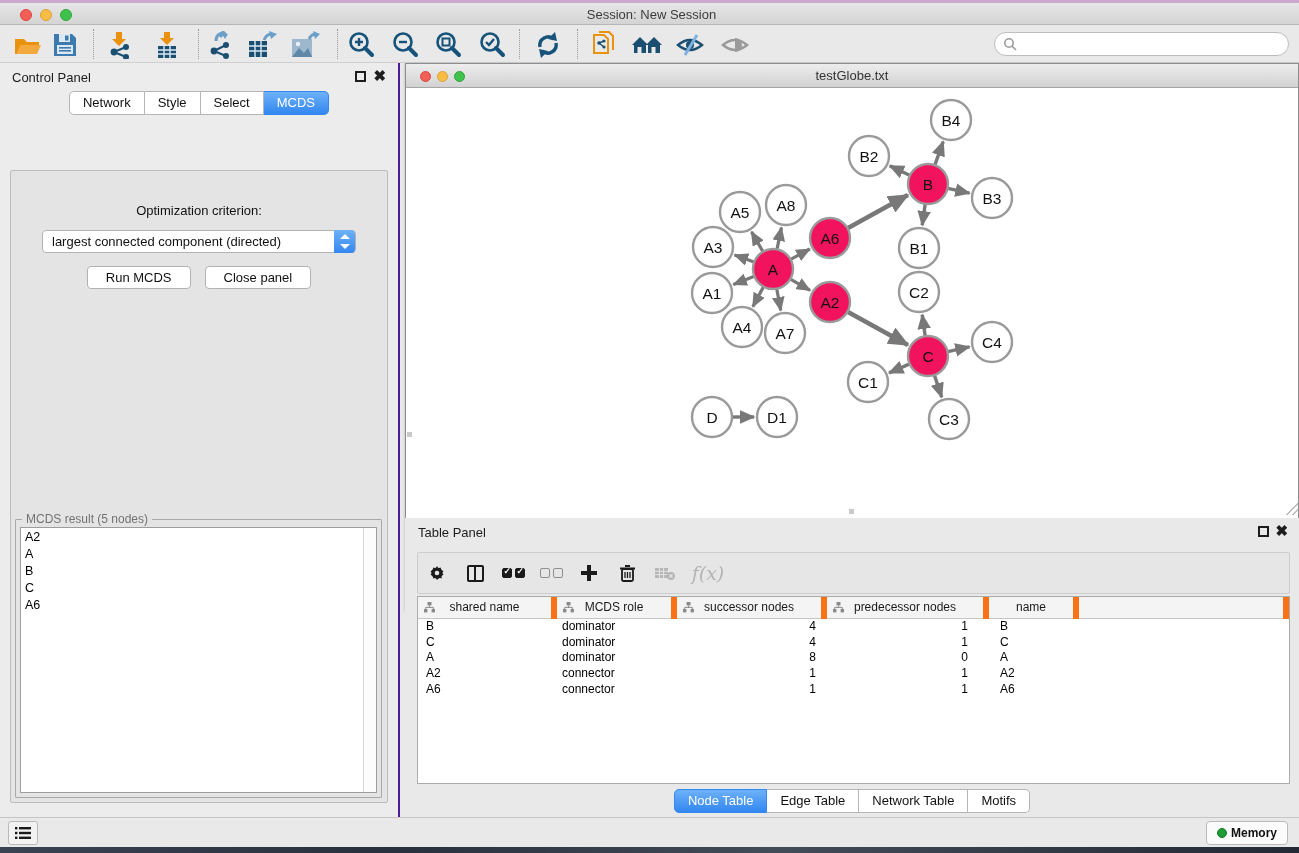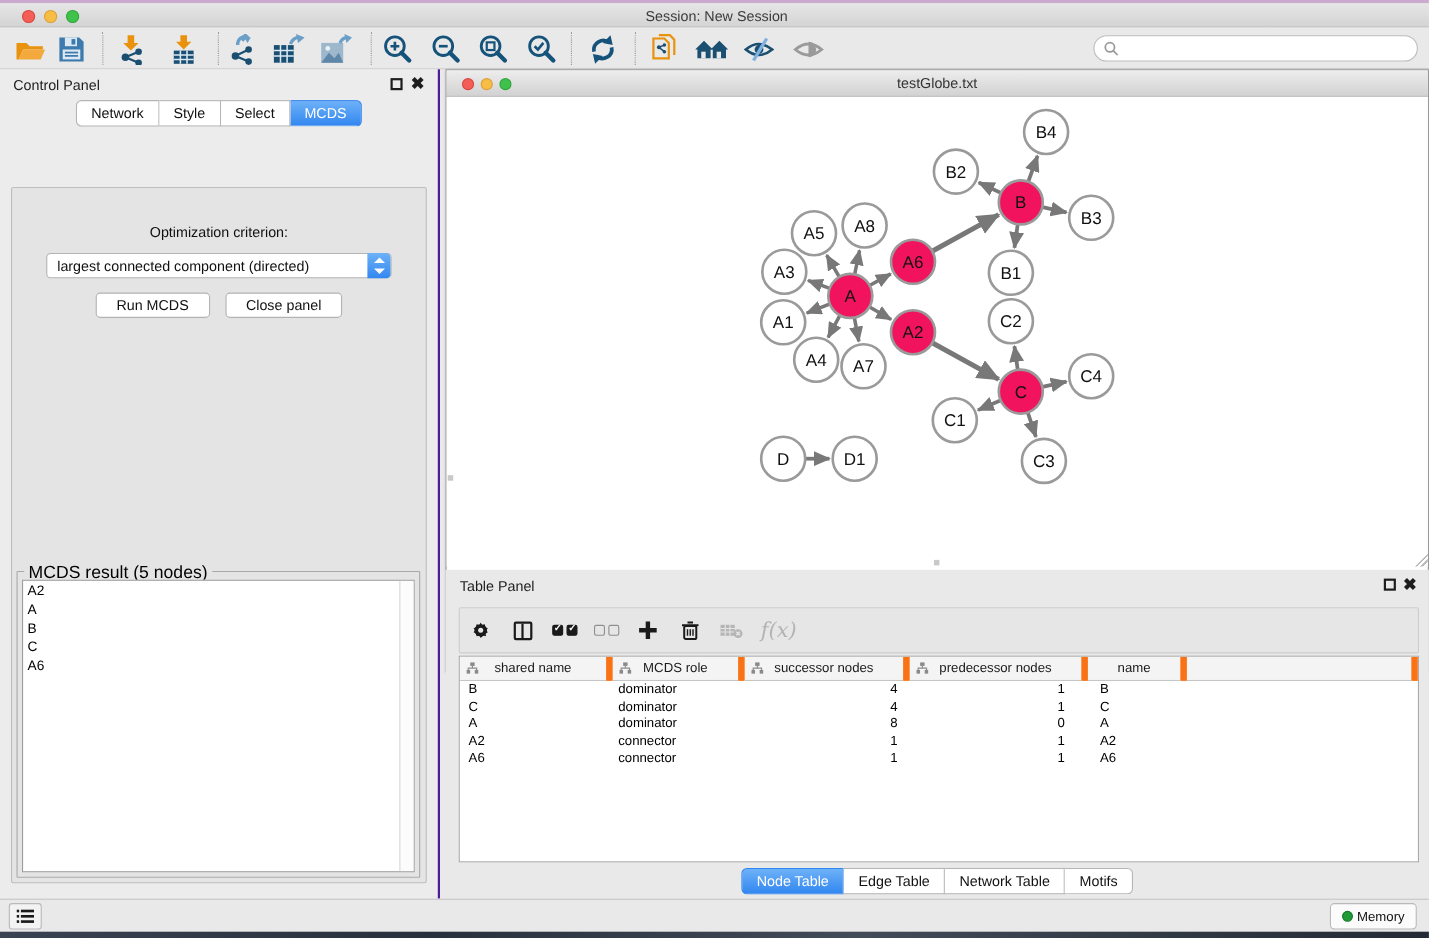--- a/index.html
+++ b/index.html
@@ -51,21 +51,21 @@
   .stepper .up, .stepper .dn { position:absolute; left:5.5px; width:0; height:0;
     border-left:5px solid transparent; border-right:5px solid transparent; }
   .stepper .up { top:4px; border-bottom:5px solid #fff; }
   .stepper .dn { bottom:4px; border-top:5px solid #fff; }
   .btn-row { display:flex; justify-content:center; gap:14px; margin-top:13px; }
   .pushbtn { background:#fff; border:1px solid #b3b3b3; border-radius:4px; height:23px;
     padding:0 18px; font-size:13px; color:#111; line-height:21px; }
 
   .mcds-field { position:absolute; left:4px; right:5px; top:348px; bottom:4px;
     border:1px solid #a9a9a9; border-radius:1px; background:#e4e4e4; }
-  .mcds-legend { position:absolute; top:-8px; left:6px; background:#e4e4e4; padding:0 4px; font-size:16px; color:#000000; }
+  .mcds-legend { position:absolute; top:-8px; left:6px; background:#e4e4e4; padding:0 4px; font-size:12px; color:#737373; }
   .mcds-list { position:absolute; left:4px; right:4px; top:7px; bottom:4px; background:#fff;
     border:1px solid #9d9d9d; overflow:hidden; }
   .mcds-scroll { position:absolute; right:0; top:0; bottom:0; width:13px; background:#fcfcfc; border-left:1px solid #d8d8d8; }
   .mcds-item { font-size:12.5px; color:#000; padding:1.5px 0 1.5px 4px; }
 
   
   .netwin { position:absolute; left:405px; top:63px; width:894px; height:548px;
     border:1px solid #8d8d8d; background:#fff; box-shadow:0 1px 3px rgba(0,0,0,.2); }
   .netwin .wtitle { position:relative; height:24px; background:linear-gradient(#ededed,#d2d2d2);
     border-bottom:1px solid #a5a5a5; }
@@ -105,21 +105,21 @@
   td.r { text-align:right; } td.name-col { padding-left:14px; }
   td.pred { padding-right:18px; }
 
   .t-tabs { position:absolute; left:0; right:0; bottom:4px; display:flex; justify-content:center; }
 
   
   .statusbar { position:absolute; left:0; top:817px; width:1299px; height:30px; background:#e9e9e9; border-top:1px solid #c6c6c6; }
   .list-btn { position:absolute; left:8px; top:3px; width:30px; height:24px; background:#f3f3f3;
     border:1px solid #b9b9b9; border-radius:3px; display:flex; align-items:center; justify-content:center; }
   .memory-btn { position:absolute; right:11px; top:3px; height:24px; background:#fbfbfb;
-    border:1px solid #b9b9b9; border-radius:4px; display:flex; align-items:center; gap:4px; padding:0 10px; }
+    border:1px solid #b9b9b9; border-radius:4px; display:flex; align-items:center; gap:4px; padding:0 10px;font-weight:bold; }
   .memory-btn .dot { width:10px; height:10px; border-radius:50%; background:#1f9b35; border:1px solid #157a27; }
   .memory-btn .mlabel { font-size:12px; color:#111; }
   .desktop-bottom { position:absolute; left:0; top:847px; width:1299px; height:6px;
     background:linear-gradient(90deg,#3a4352,#28303d 30%,#424b58 60%,#232a35); }
 </style>
 </head>
 <body>
 
 <div class="desktop-top"></div>
 <div class="titlebar">

